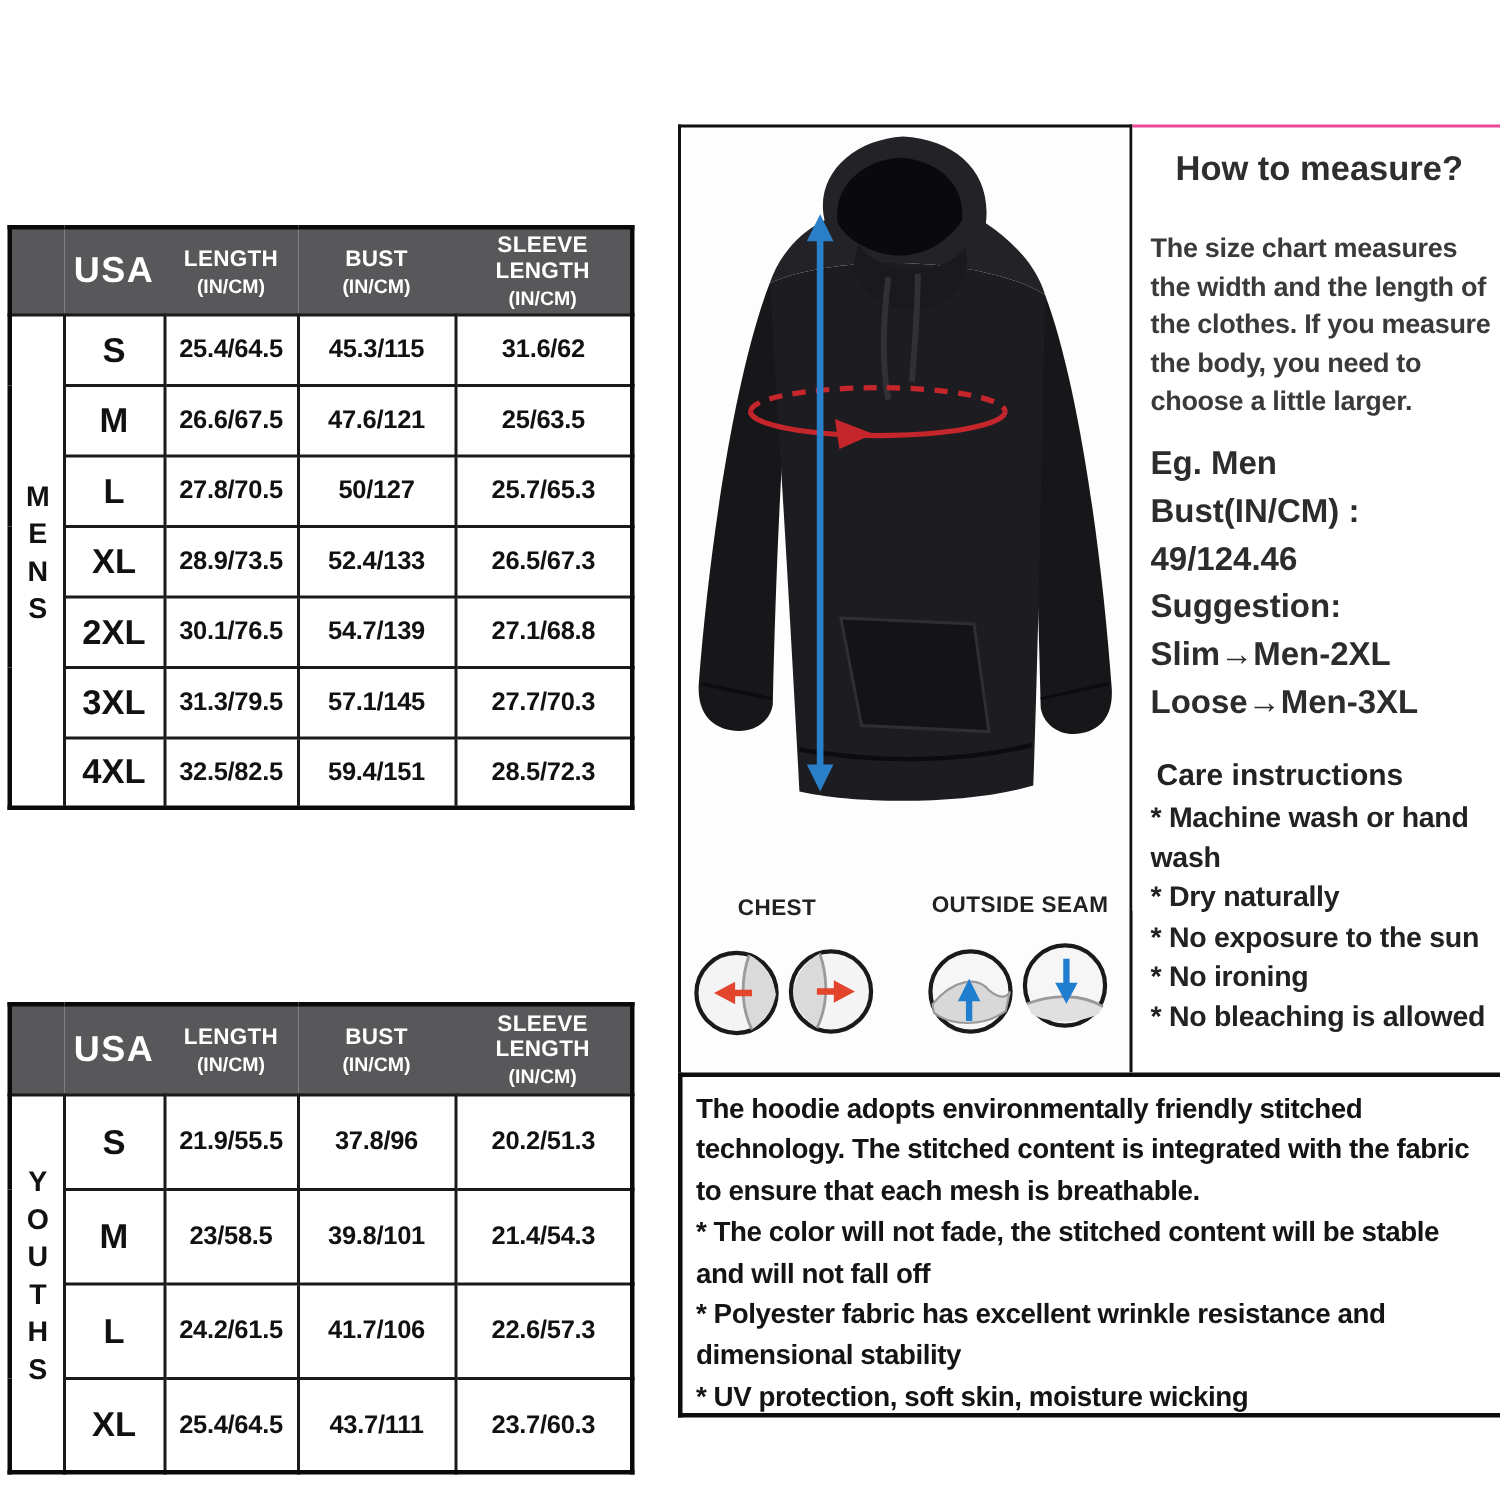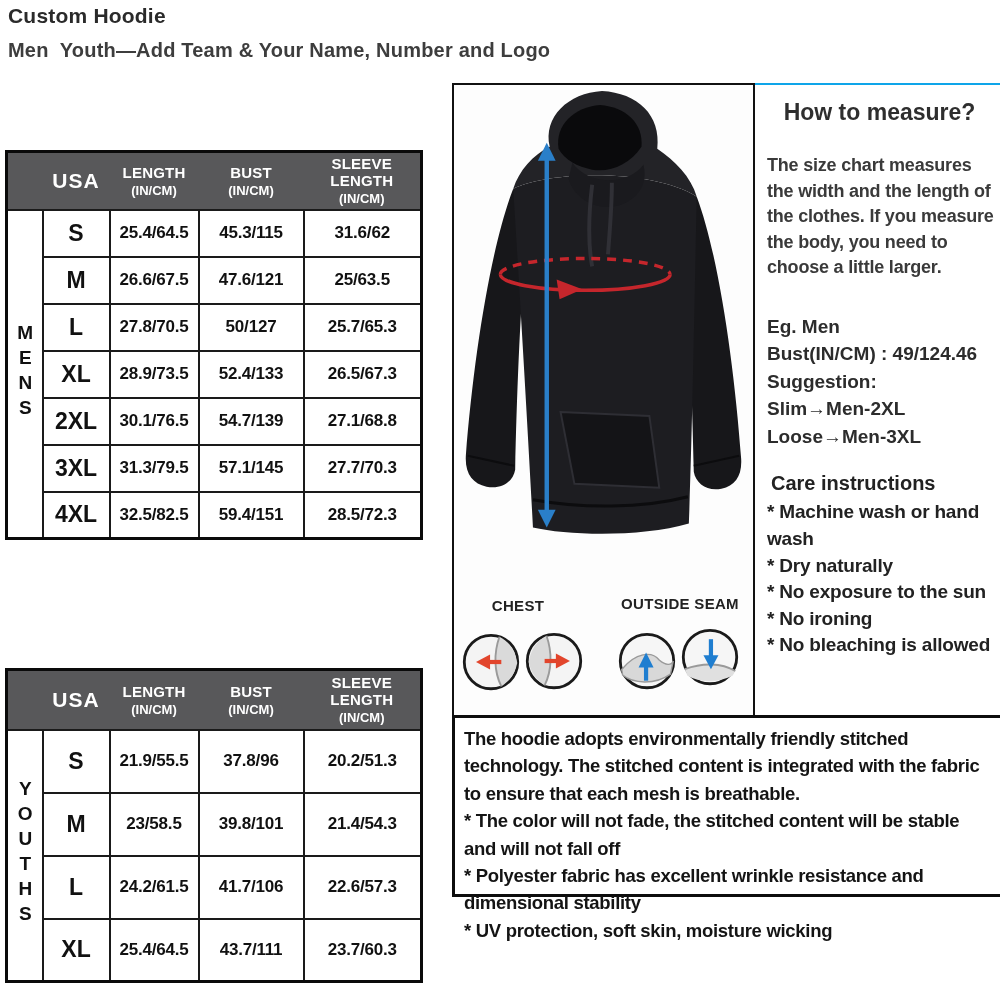--- a/index.html
+++ b/index.html
@@ -16,21 +16,21 @@
   .size-table { position:absolute; border-collapse:collapse; table-layout:fixed; width:415px;
                 border:3px solid #0a0a0a; background:#fff; }
   .size-table.mens  { left:5px;  top:150px; }
   .size-table.youth { left:5px;  top:668px; }
   .size-table thead tr { height:58px; }
   .size-table.youth thead tr { height:60px; }
   .size-table.mens  tbody tr { height:47px; }
   .size-table.youth tbody tr { height:63px; }
   .size-table thead th { background:#58585a; color:#fff; border:0; text-align:center; vertical-align:middle; }
   .size-table tbody td { border:2px solid #1a1a1a; text-align:center; vertical-align:middle; }
-  .th-region { font-size:21px; font-weight:700; letter-spacing:1px; }
+  .th-region { font-size:24px; font-weight:700; letter-spacing:1px; }
   .th-top { display:block; font-size:15px; font-weight:700; letter-spacing:.2px; }
   .th-sub { display:block; font-size:13px; font-weight:700; margin-top:2px; }
   .td-group { width:36px; }
   .vlabel { writing-mode:vertical-rl; text-orientation:upright; font-size:19px; font-weight:700; letter-spacing:4px; color:#111; }
   .td-size { font-size:23px; font-weight:700; }
   .td-val  { font-size:17px; font-weight:700; letter-spacing:-.2px; }
 
   
   .hoodie-box { position:absolute; left:452px; top:83px; width:303px; height:632px;
                 border:2px solid #111; border-bottom:none; background:#fdfdfd; }
@@ -39,42 +39,38 @@
   .label-chest { left:22px;  top:512px; width:84px; }
   .label-seam  { left:156px; top:510px; width:140px; }
   .measure-icon { position:absolute; width:60px; height:60px; }
   .mi-1 { left:7px;   top:547px; }
   .mi-2 { left:70px;  top:546px; }
   .mi-3 { left:163px; top:546px; }
   .mi-4 { left:226px; top:542px; }
 
   
   .measure-panel { position:absolute; left:755px; top:83px; width:245px; height:524px;
-                   border-top:2px solid #0ea5e9; background:#fff; padding:14px 8px 0 12px; }
+                   border-top:2px solid #ec4899; background:#fff; padding:14px 8px 0 12px; }
   .mp-heading { font-size:23px; font-weight:700; color:#2e2e2e; text-align:center; }
   .mp-intro { margin-top:27px; font-size:18px; font-weight:700; color:#3a3a3a; line-height:1.42; letter-spacing:-.2px; width:228px; }
-  .mp-example { margin-top:32px; font-size:19px; font-weight:700; color:#2c2c2c; line-height:1.45; }
+  .mp-example { margin-top:12px; font-size:22px; font-weight:700; color:#2c2c2c; line-height:1.45; }
   .mp-care-heading { margin-top:22px; font-size:20px; font-weight:700; color:#222; padding-left:4px; }
   .mp-care-item { font-size:19px; font-weight:700; color:#222; line-height:1.4; width:225px; letter-spacing:-.2px; }
   .mp-care-list { margin-top:4px; }
 
   
-  .description-box { position:absolute; left:452px; top:715px; width:548px; height:182px;
+  .description-box { position:absolute; left:452px; top:715px; width:548px; height:230px;
                      border:3px solid #0d0d0d; border-right:none; background:#fff; padding:7px 4px 0 9px; }
   .description-box p { font-size:18.5px; font-weight:700; color:#141414; line-height:1.48; letter-spacing:-.3px; }
 </style>
 </head>
 <body>
 
 <div class="page">
 
-  <div class="title-block">
-    <div class="page-title">Custom Hoodie</div>
-    <div class="page-subtitle">Men  Youth—Add Team &amp; Your Name, Number and Logo</div>
-  </div>
 
   <table class="size-table mens">
     <colgroup>
         <col style="width:36px">
         <col style="width:67px">
         <col style="width:89px">
         <col style="width:105px">
         <col style="width:118px">
       </colgroup>
     <thead>

